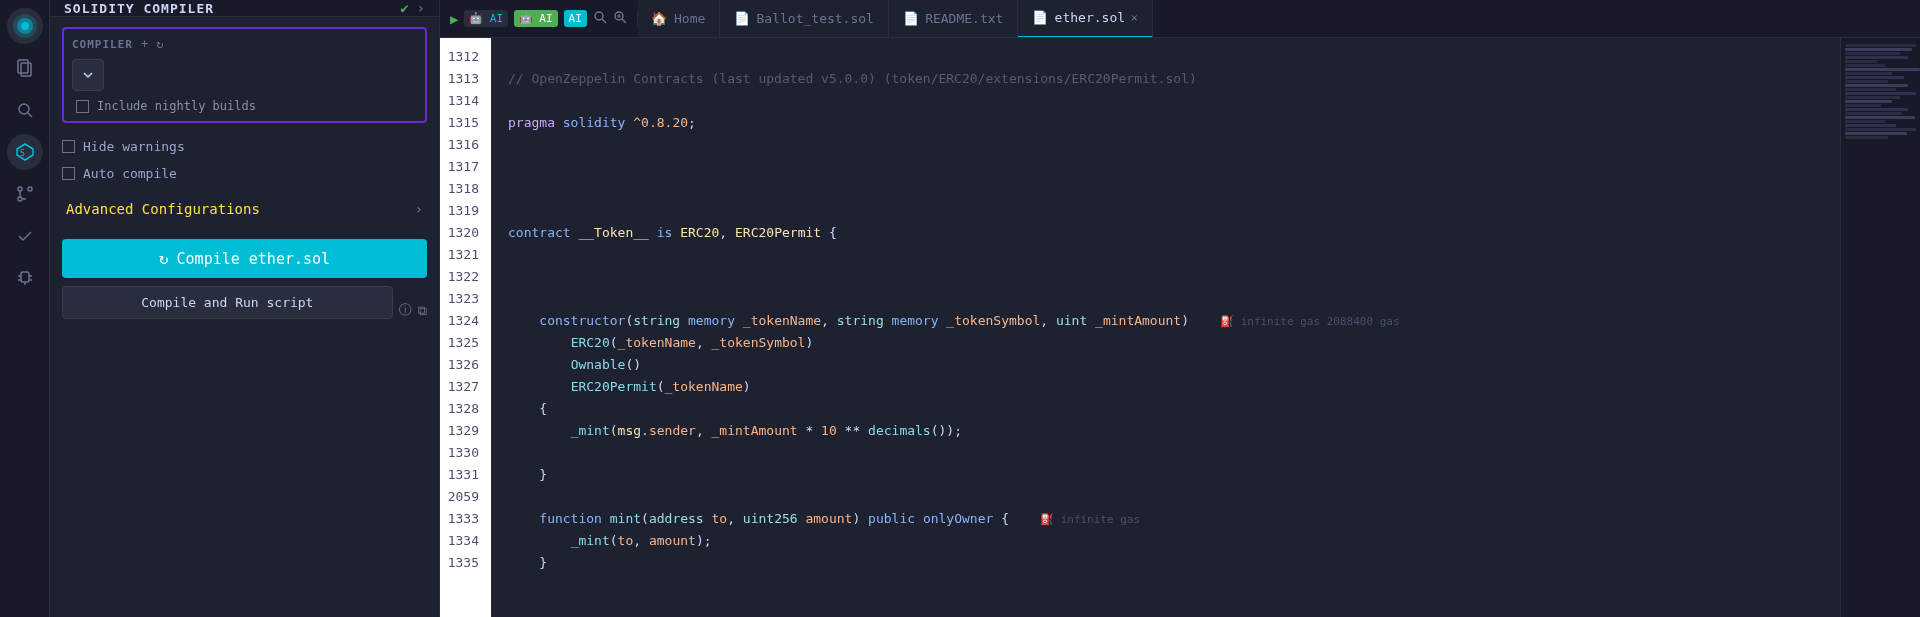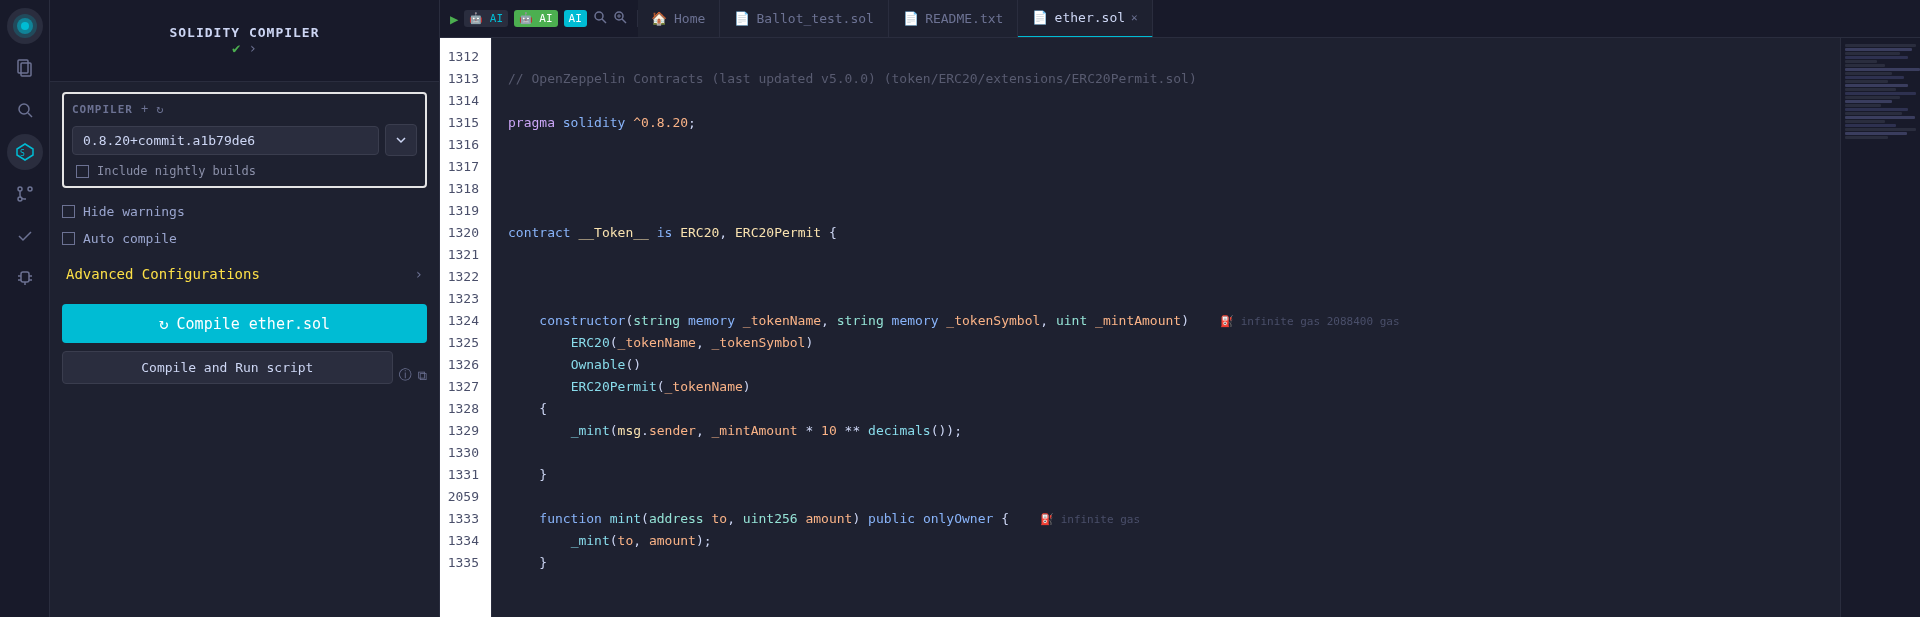--- a/index.html
+++ b/index.html
@@ -47,24 +47,23 @@
       border-right: 1px solid #2a2d3e;
       display: flex;
       flex-direction: column;
       overflow: hidden;
     }
 
     .sidebar-header {
       display: flex;
       align-items: center;
       justify-content: space-between;
-      padding: 25px 14px;
+      padding: 0 14px;
       background: #181a2a;
       border-bottom: 1px solid #2a2d3e;
-      flex-direction: column;
     }
     .sidebar-title {
       font-size: 13px;
       font-weight: 700;
       color: #cdd6f4;
       letter-spacing: 1px;
     }
     .sidebar-header-icons {
       display: flex;
       gap: 8px;
@@ -78,21 +77,21 @@
     .header-icon.green { color: #4caf50; }
 
     .sidebar-content {
       padding: 10px 12px;
       flex: 1;
       overflow-y: auto;
     }
 
     
     .compiler-box {
-      border: 2px solid #e5e5e5;
+      border: 2px solid #6d28d9;
       border-radius: 4px;
       padding: 8px;
       margin-bottom: 14px;
       background: #1e2130;
     }
 
     .compiler-label-row {
       display: flex;
       align-items: center;
       gap: 8px;
@@ -419,23 +418,20 @@
 
   <div class="sidebar-content">
 
     <div class="compiler-box">
       <div class="compiler-label-row">
         <span class="compiler-label">COMPILER</span>
         <span class="compiler-label-icon">+</span>
         <span class="compiler-label-icon">↻</span>
       </div>
       <div class="compiler-select-row">
-        <select class="compiler-select">
-          <option>0.8.20+commit.a1b79de6</option>
-        </select>
         <div class="select-arrow-btn">
           <svg width="14" height="14" viewBox="0 0 14 14" fill="none">
             <polyline points="3,5 7,9 11,5" stroke="#cdd6f4" stroke-width="1.5"></polyline>
           </svg>
         </div>
       </div>
       <div class="nightly-row">
         <input type="checkbox" class="checkbox" style="">
         <span class="nightly-label">Include nightly builds</span>
       </div>

